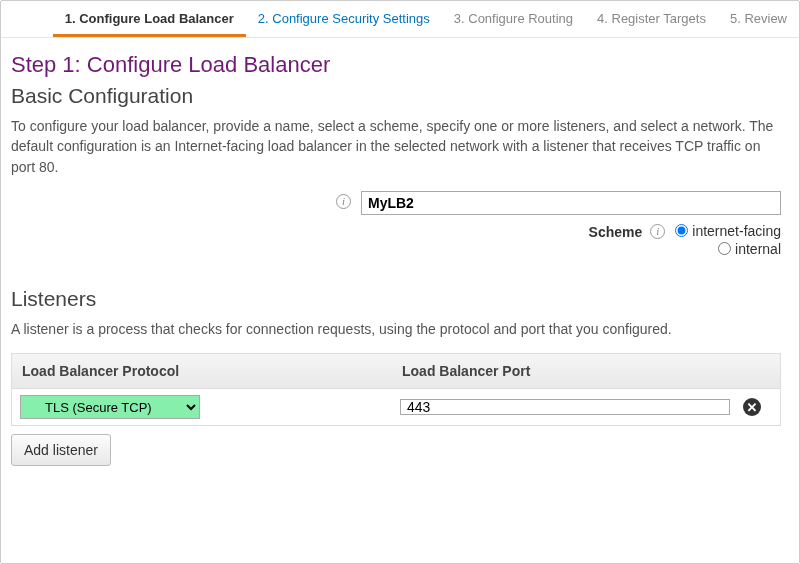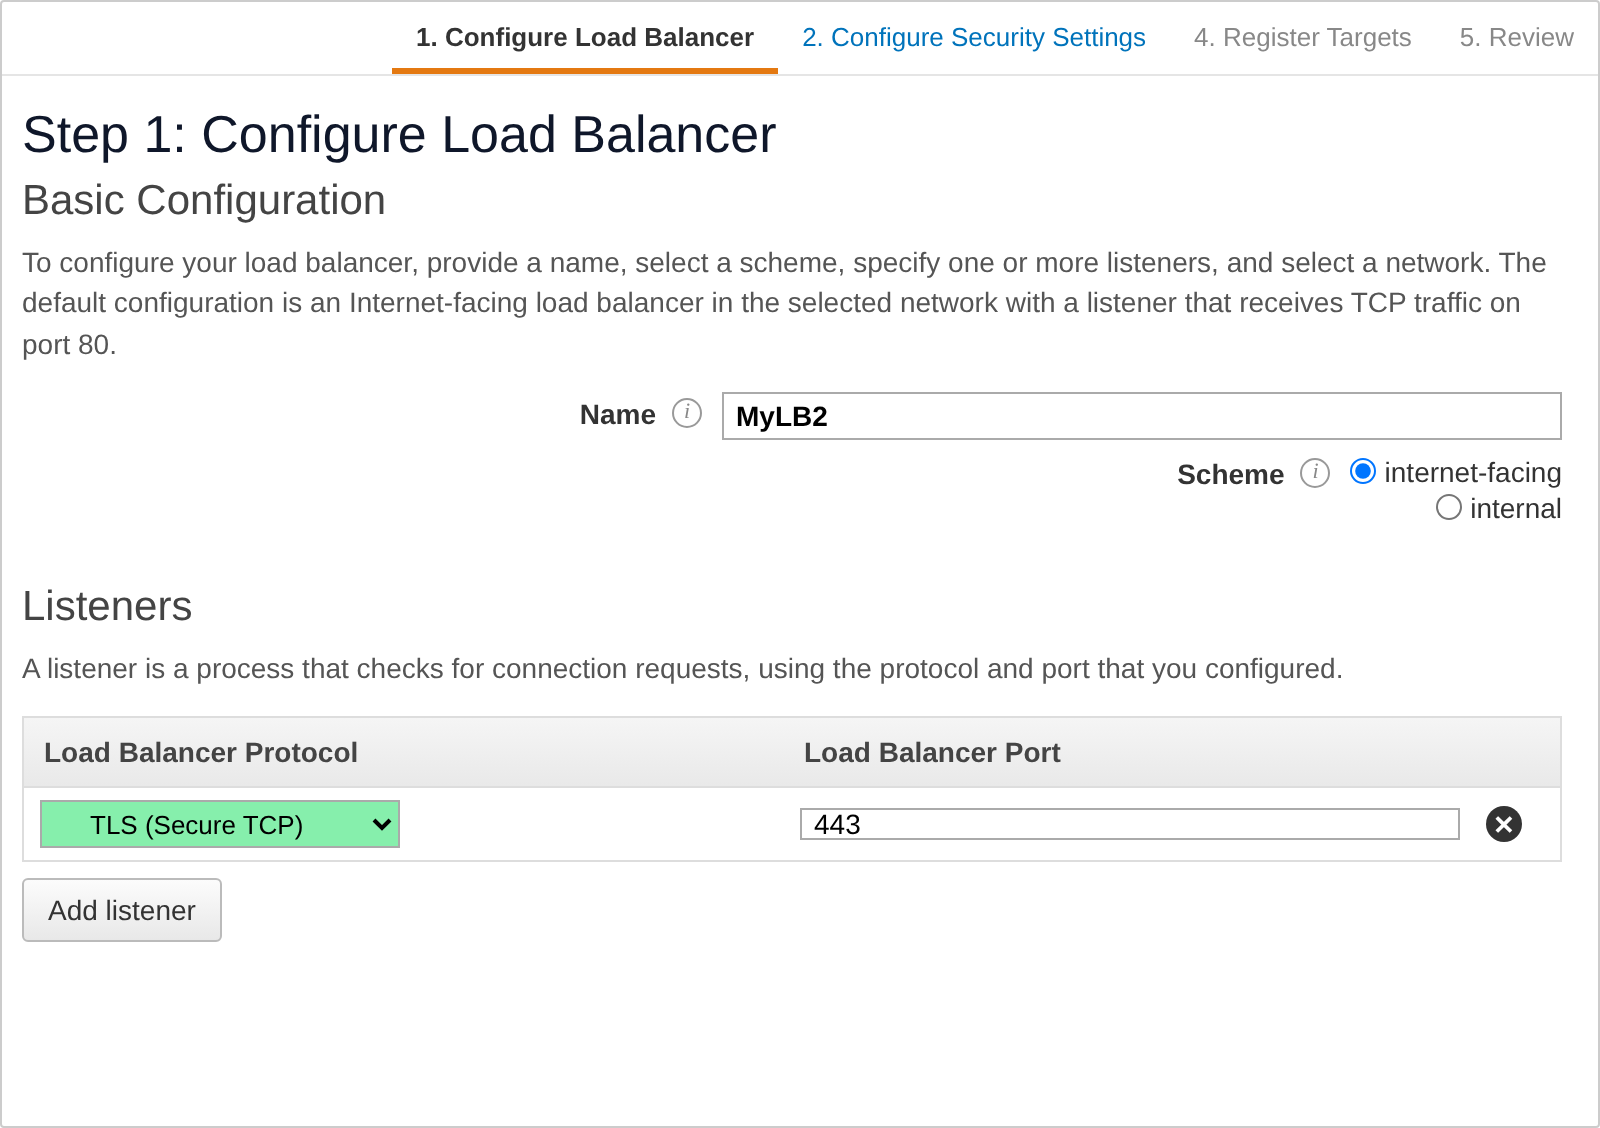--- a/index.html
+++ b/index.html
@@ -32,23 +32,23 @@
     border-bottom-color: #e47911;
     font-weight: 600;
   }
   .wizard-step.link { color: #0073bb; }
   .content {
     padding: 10px 18px 0 10px;
     height: calc(100% - 40px);
     overflow-y: scroll;
   }
   h1.page-title {
-    font-size: 26px;
+    font-size: 22px;
     font-weight: 400;
-    color: #0f172a;
+    color: #701a75;
     margin: 4px 0 6px;
   }
   h2.section-title {
     font-size: 21px;
     font-weight: 400;
     color: #444;
     margin: 6px 0 8px;
   }
   p.desc {
     color: #555;
@@ -156,33 +156,33 @@
   ::-webkit-scrollbar { width: 16px; }
   ::-webkit-scrollbar-track { background:#f1f1f1; }
   ::-webkit-scrollbar-thumb { background:#c4c4c4; border-radius:2px; }
 </style>
 </head>
 <body>
 
 <div class="wizard-steps">
   <div class="wizard-step active">1. Configure Load Balancer</div>
   <div class="wizard-step link">2. Configure Security Settings</div>
+  <div class="wizard-step">3. Configure Routing</div>
   <div class="wizard-step">4. Register Targets</div>
   <div class="wizard-step">5. Review</div>
 </div>
 
 <div class="content">
 
   <h1 class="page-title">Step 1: Configure Load Balancer</h1>
 
   <h2 class="section-title">Basic Configuration</h2>
   <p class="desc">To configure your load balancer, provide a name, select a scheme, specify one or more listeners, and select a network. The default configuration is an Internet-facing load balancer in the selected network with a listener that receives TCP traffic on port 80.</p>
 
   <div class="form-row">
-    <div class="form-label">Name</div>
     <span class="info-icon">i</span>
     <div class="form-control">
       <input type="text" class="txt" value="MyLB2" style="">
     </div>
   </div>
 
   <div class="form-row">
     <div class="form-label">Scheme</div>
     <span class="info-icon">i</span>
     <div class="form-control">

